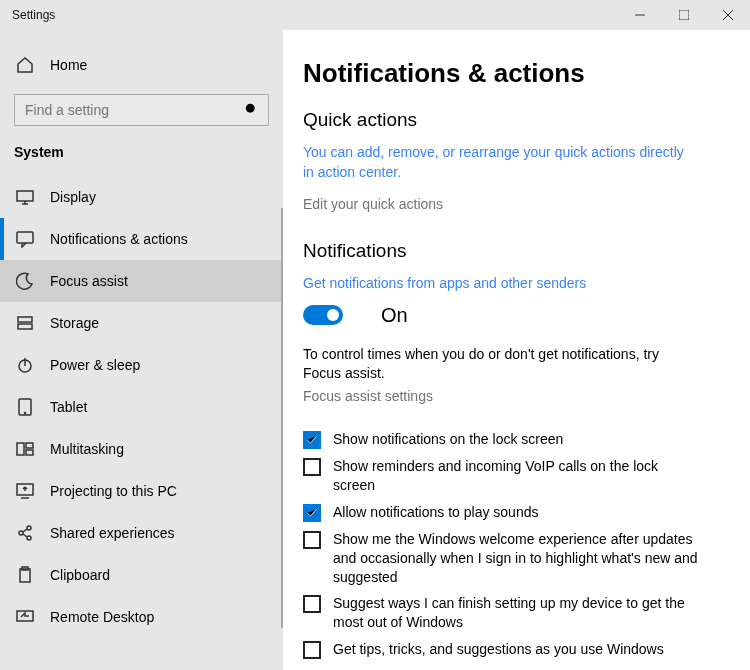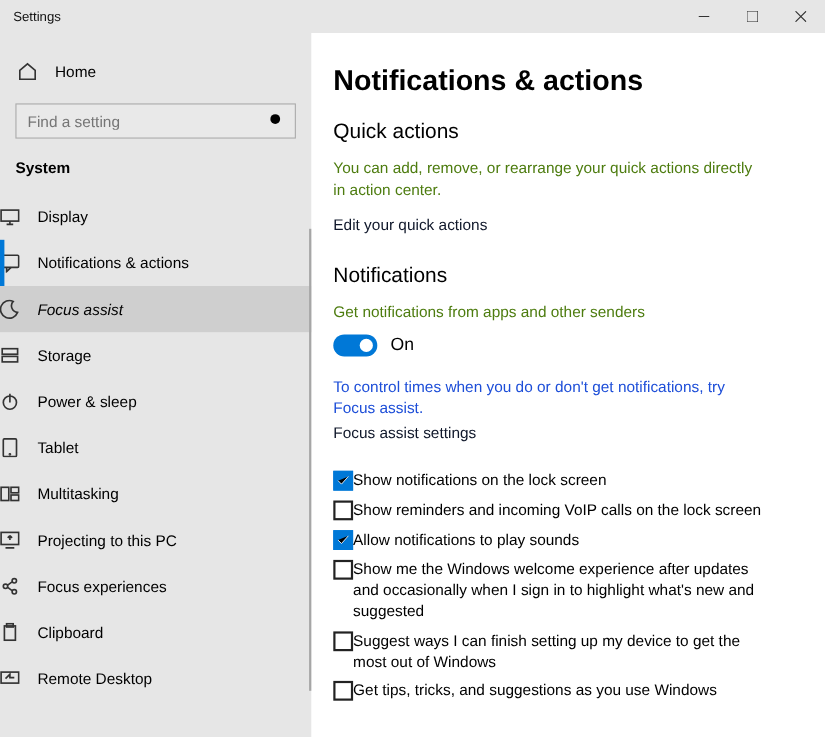--- a/index.html
+++ b/index.html
@@ -85,38 +85,38 @@
     font-size: 14px;
   }
   .nav {
     margin-top: 10px;
     position: relative;
   }
   .nav-item {
     display: flex;
     align-items: center;
     height: 42px;
+    padding-left: 16px;
     gap: 16px;
     font-size: 14px;
     cursor: default;
     position: relative;
   }
   .nav-item.active {
     background: #e6e6e6;
   }
   .nav-item.active::before {
     content: "";
     position: absolute;
     left: 0; top: 0; bottom: 0;
     width: 4px;
     background: #0078d7;
   }
   .nav-item.hover {
     background: #cfcfcf;
-    font-style: italic;
   }
   .nav-scroll-track {
     position: absolute;
     right: 0;
     top: 178px;
     bottom: 0;
     width: 4px;
   }
   .nav-scroll-thumb {
     position: absolute;
@@ -138,27 +138,27 @@
     margin: 8px 0 20px 0;
   }
   h2.subhead {
     font-weight: 400;
     font-size: 19px;
     margin: 6px 0 12px 0;
   }
   .body-text {
     font-size: 14px;
     line-height: 1.4;
-    color: #4d7c0f;
+    color: #3b82f6;
     margin: 4px 0;
     max-width: 390px;
   }
-  .muted { color: #1d4ed8; }
+  .muted { color: #000000; }
   a.link {
-    color: #0f172a;
+    color: #737373;
     text-decoration: none;
     font-size: 14px;
     display: inline-block;
     margin: 10px 0 22px 0;
   }
   a.link.tight { margin: 0 0 18px 0; }
   .toggle-row {
     display: flex;
     align-items: center;
     gap: 12px;
@@ -171,24 +171,25 @@
     position: relative;
   }
   .toggle .knob {
     position: absolute;
     width: 12px; height: 12px;
     background: #fff;
     border-radius: 50%;
     top: 4px;
     right: 4px;
   }
-  .toggle-label { font-size: 16px; }
+  .toggle-label { font-size: 20px; margin-left: 26px; }
   .check-row {
     display: flex;
     align-items: flex-start;
+    gap: 12px;
     margin: 8px 0;
     max-width: 400px;
   }
   .checkbox {
     width: 18px; height: 18px;
     border: 2px solid #222;
     flex: 0 0 18px;
     display:flex; align-items:center; justify-content:center;
     margin-top: 1px;
   }
@@ -390,21 +391,21 @@
             </svg>
           </span>
         <span>Projecting to this PC</span>
       </div>
       <div class="nav-item">
         <span class="icon">
             <svg viewBox="0 0 18 18">
               <use href="#i-share"></use>
             </svg>
           </span>
-        <span>Focus experiences</span>
+        <span>Shared experiences</span>
       </div>
       <div class="nav-item">
         <span class="icon">
             <svg viewBox="0 0 18 18">
               <use href="#i-clipboard"></use>
             </svg>
           </span>
         <span>Clipboard</span>
       </div>
       <div class="nav-item">

